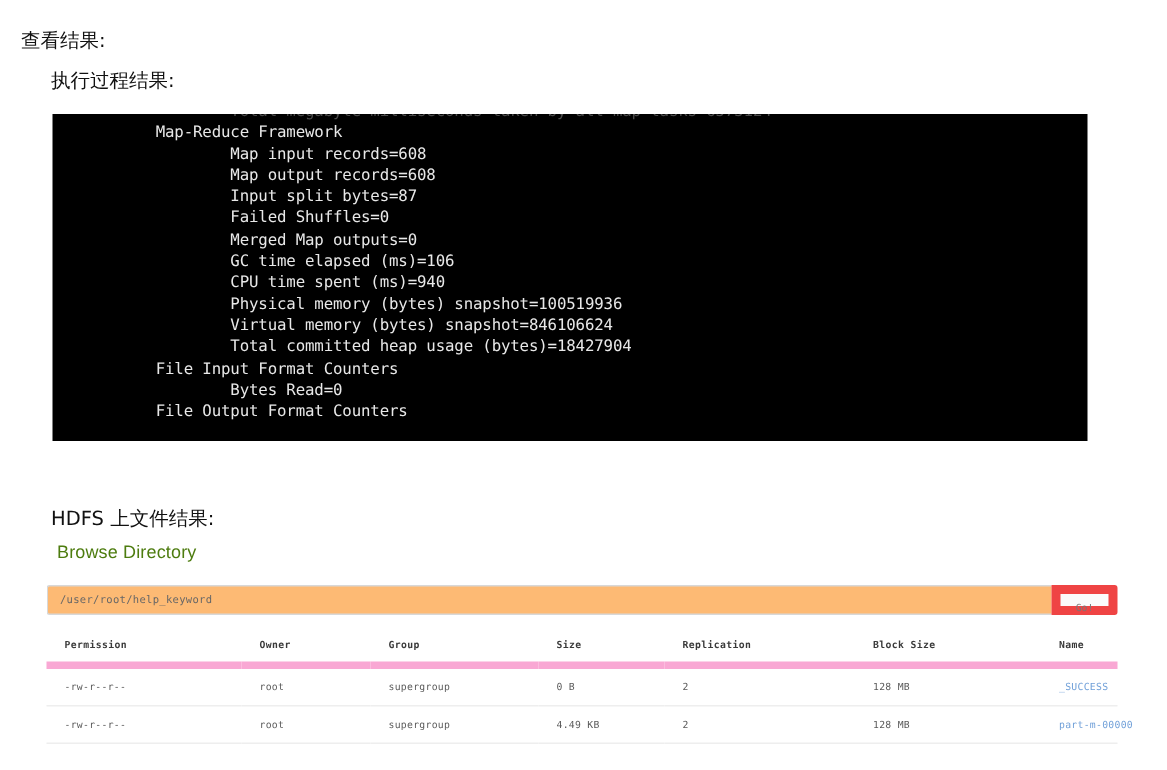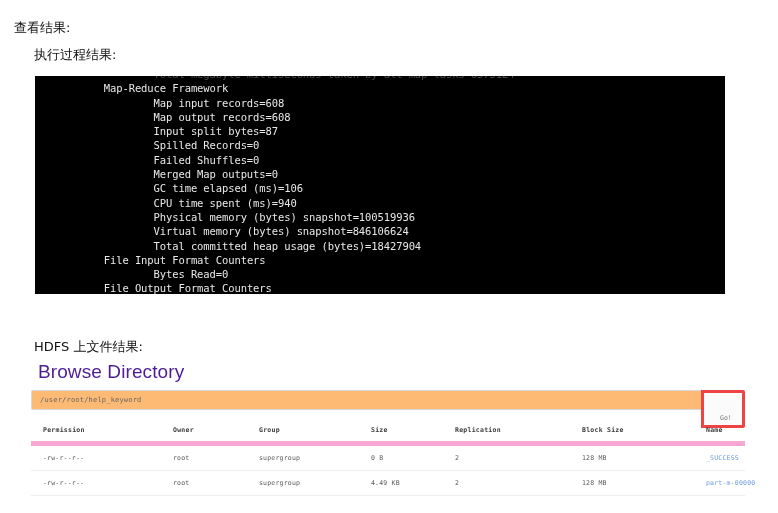--- a/index.html
+++ b/index.html
@@ -58,23 +58,23 @@
 
   
   .browse {
     position: absolute;
     left: 0;
     top: 361px;
     width: 778px;
   }
   .browse-title {
     font-family: "Liberation Sans", sans-serif;
-    font-size: 19px;
+    font-size: 12px;
     font-weight: 400;
-    color: #4c1d95;
+    color: #4d7c0f;
     margin-left: 38px;
     letter-spacing: 0.1px;
   }
   .path-bar {
     position: absolute;
     left: 31px;
     top: 29px;
     width: 714px;
     height: 20px;
     display: flex;
@@ -90,30 +90,30 @@
     color: #666666;
     padding: 0 0 0 8px;
     line-height: 18px;
     outline: none;
     letter-spacing: 0.2px;
     border-radius: 2px 0 0 2px;
   }
   .go-button {
     flex: 0 0 auto;
     width: 44px;
-    border: 3px solid #ef4444;
+    border: 6px solid #ef4444;
     background: #fbfbfb;
     font-family: "DejaVu Sans Mono", monospace;
     font-size: 6.5px;
     color: #777777;
     line-height: 18px;
     text-align: center;
     border-radius: 0 2px 2px 0;
     cursor: pointer;
-    padding: 16px;
+    padding: 0;
   }
 
   
   .file-table {
     position: absolute;
     left: 31px;
     top: 60px;
     width: 714px;
     border-collapse: collapse;
     table-layout: fixed;
@@ -159,21 +159,20 @@
 
 <div class="doc-line" id="heading-process-result">执行过程结果:</div>
 
 <div class="terminal">
   <div class="term-inner">
     <div class="term-line clipped">		Total megabyte-milliseconds taken by all map tasks=6575124</div>
     <div class="term-line">	Map-Reduce Framework</div>
     <div class="term-line">		Map input records=608</div>
     <div class="term-line">		Map output records=608</div>
     <div class="term-line">		Input split bytes=87</div>
-    <div class="term-line">		Spilled Records=0</div>
     <div class="term-line">		Failed Shuffles=0</div>
     <div class="term-line">		Merged Map outputs=0</div>
     <div class="term-line">		GC time elapsed (ms)=106</div>
     <div class="term-line">		CPU time spent (ms)=940</div>
     <div class="term-line">		Physical memory (bytes) snapshot=100519936</div>
     <div class="term-line">		Virtual memory (bytes) snapshot=846106624</div>
     <div class="term-line">		Total committed heap usage (bytes)=18427904</div>
     <div class="term-line">	File Input Format Counters</div>
     <div class="term-line">		Bytes Read=0</div>
     <div class="term-line">	File Output Format Counters</div>

